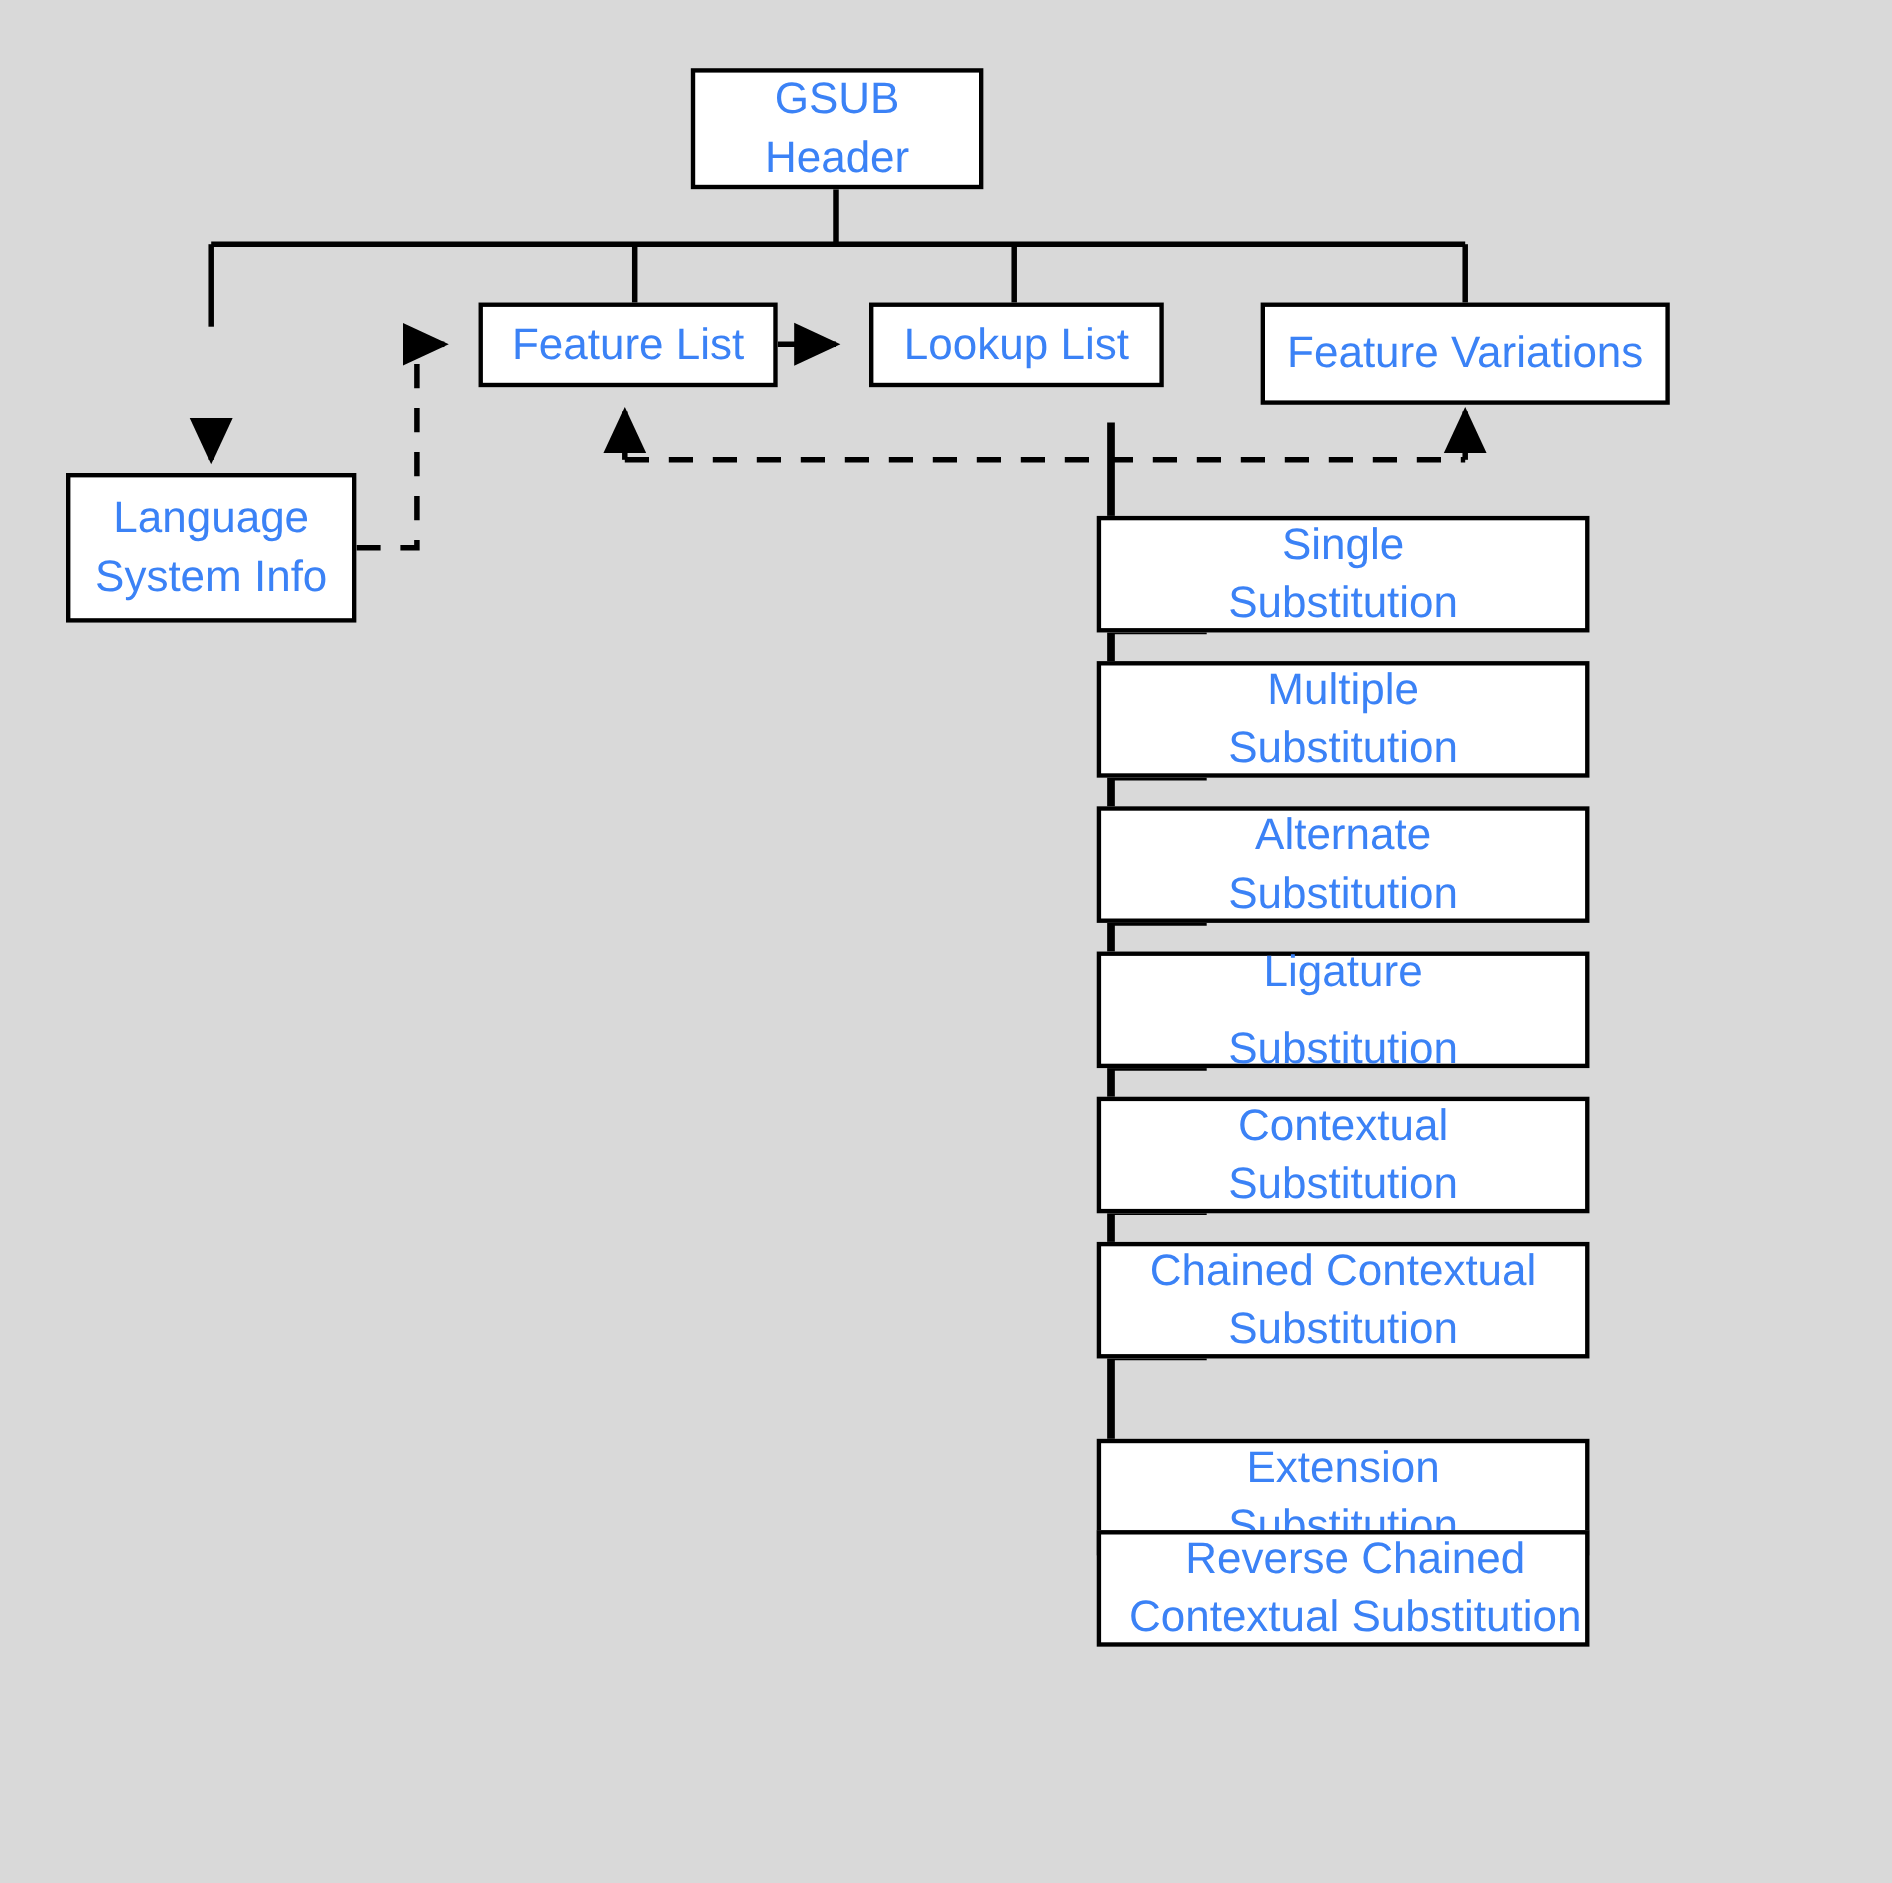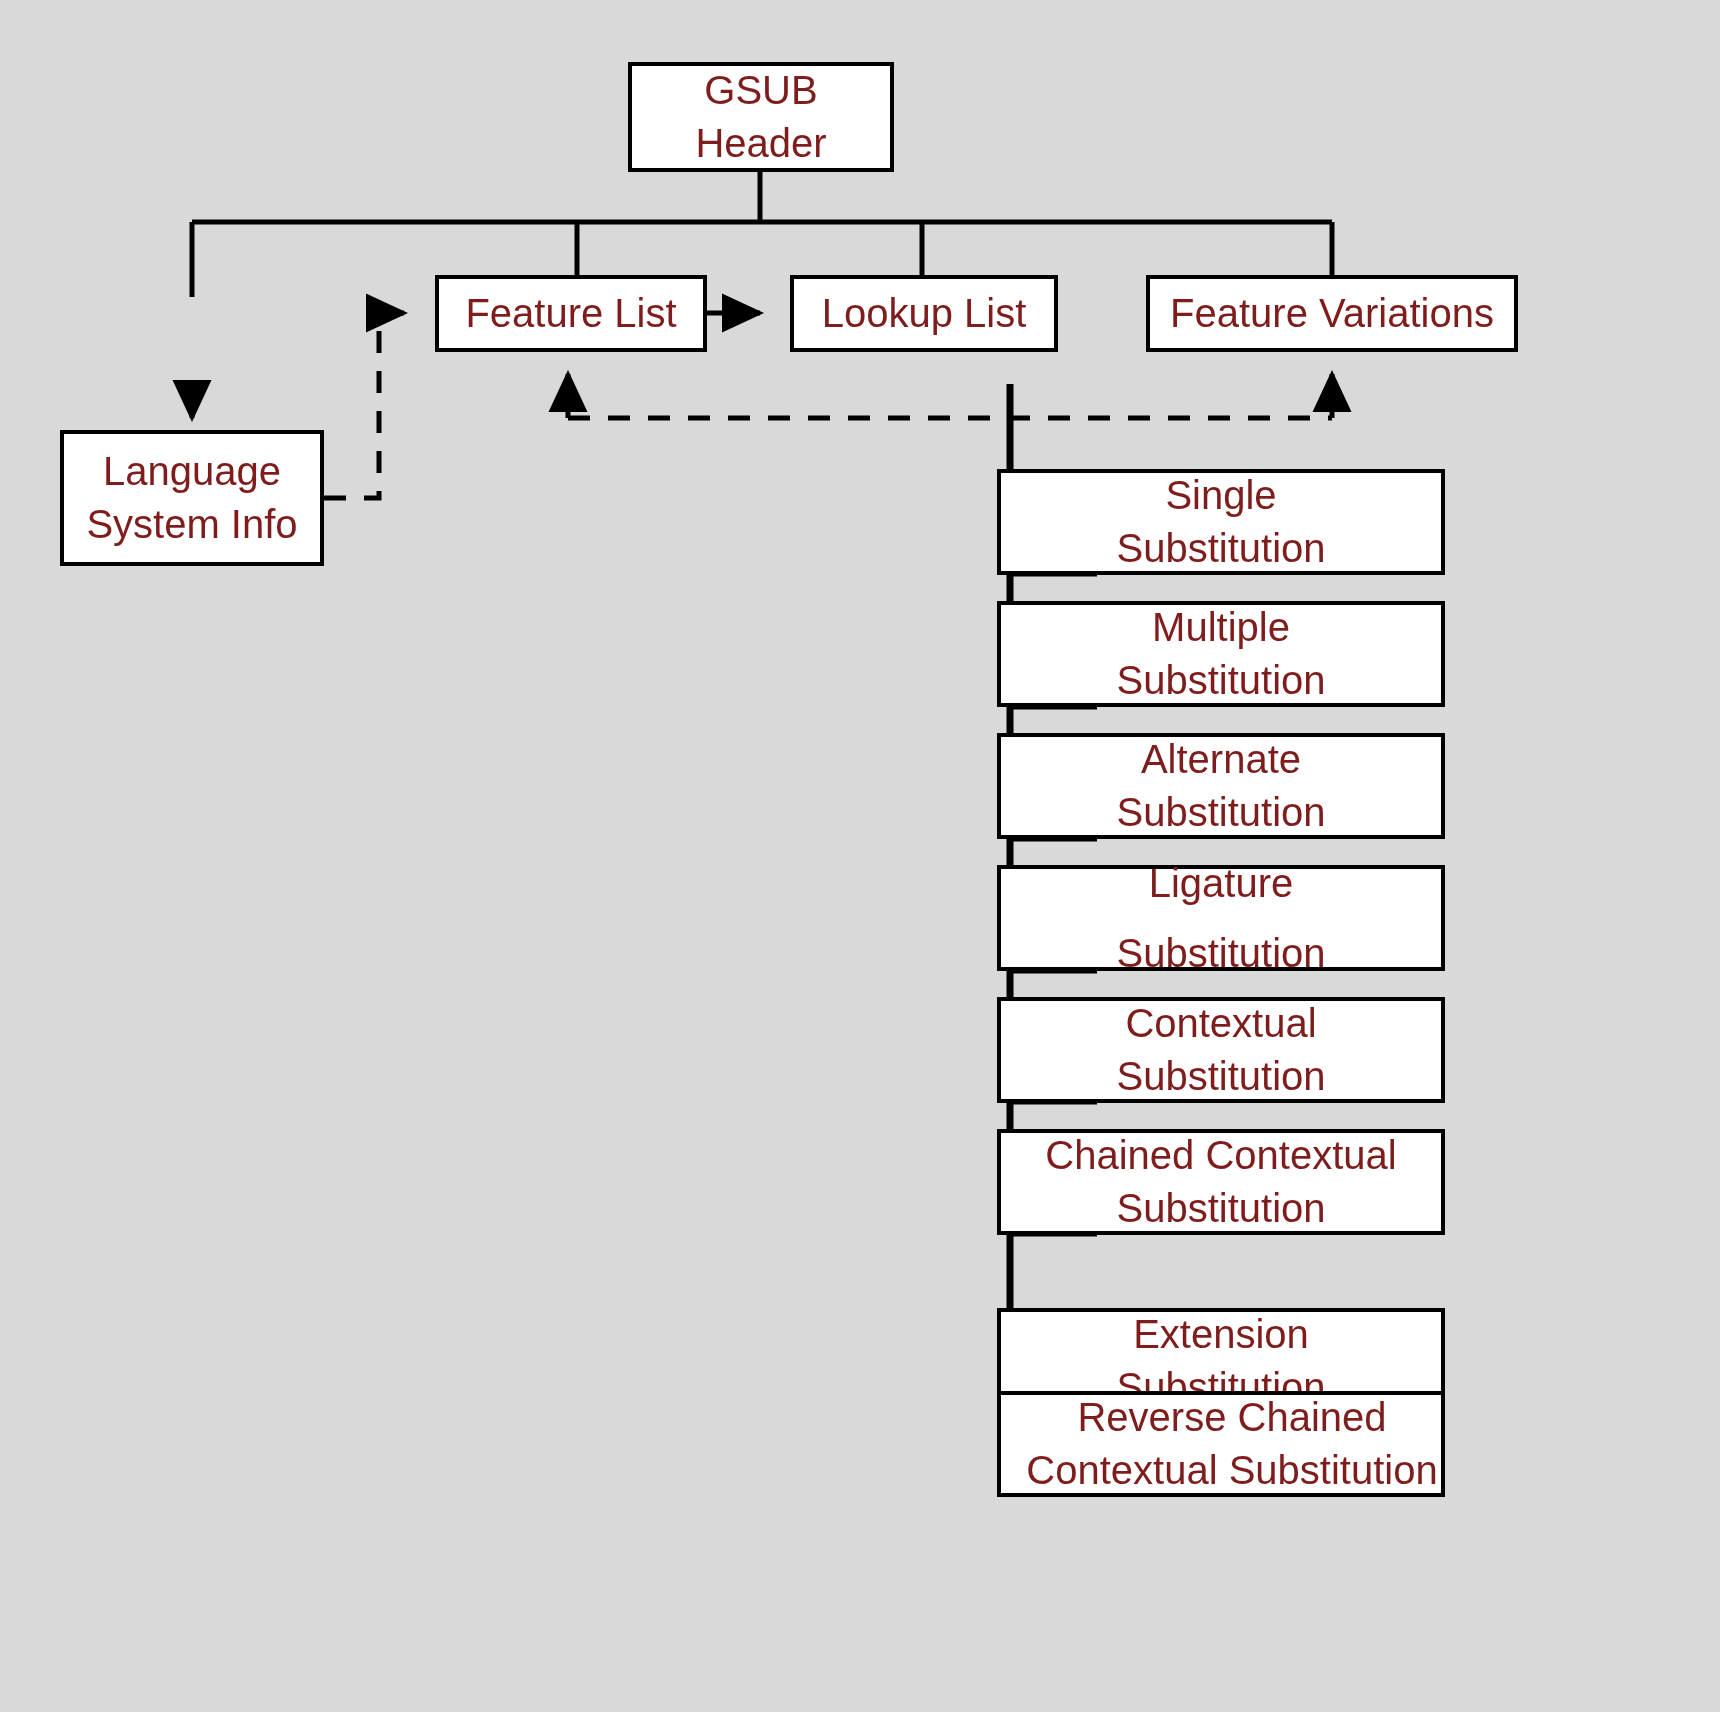--- a/index.html
+++ b/index.html
@@ -29,21 +29,21 @@
   .node {
     position: absolute;
     box-sizing: border-box;
     background: #ffffff;
     border: 4px solid #000000;
     display: flex;
     flex-direction: column;
     align-items: center;
     justify-content: center;
     text-align: center;
-    color: #7f1d1d;
+    color: #3b82f6;
     font-size: 40px;
     line-height: 1.32;
     z-index: 2;
   }
   .node .line {
     display: block;
     white-space: nowrap;
   }
 </style>
 </head>
@@ -112,21 +112,21 @@
 
 
   <div class="node" style="left:435px; top:275px; width:272px; height:77px;">
     <span class="line">Feature List</span>
   </div>
 
   <div class="node" style="left:790px; top:275px; width:268px; height:77px;">
     <span class="line">Lookup List</span>
   </div>
 
-  <div class="node" style="left:1146px; top:275px; width:372px; height:77px;">
+  <div class="node" style="left:1146px; top:275px; width:372px; height:93px;">
     <span class="line">Feature Variations</span>
   </div>
 
   <div class="node" style="left:60px; top:430px; width:264px; height:136px;">
     <span class="line">Language</span>
     <span class="line">System Info</span>
   </div>
 
   <div class="node" style="left:997px; top:469px; width:448px; height:106px;align-items:center;">
     <span class="line">Single</span>

